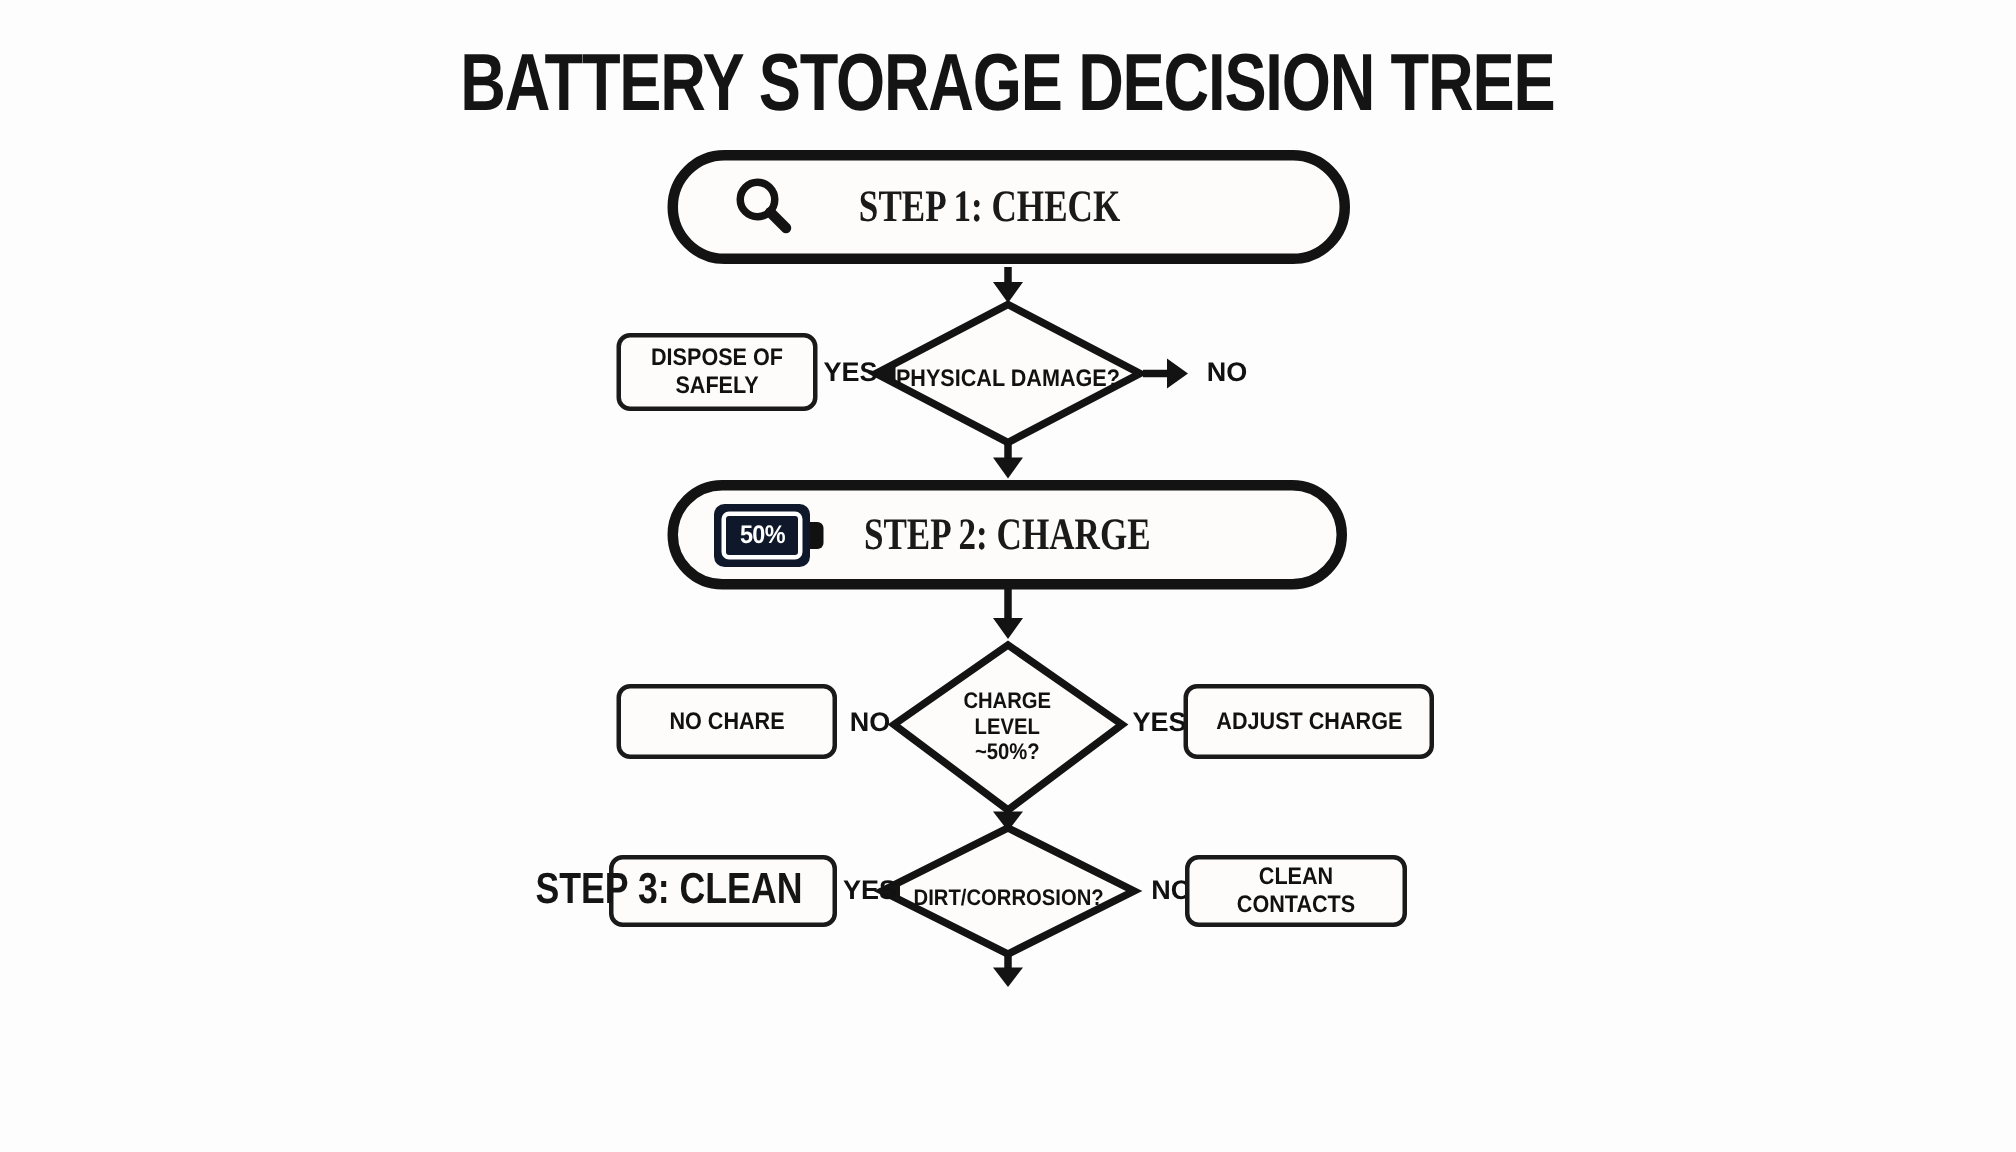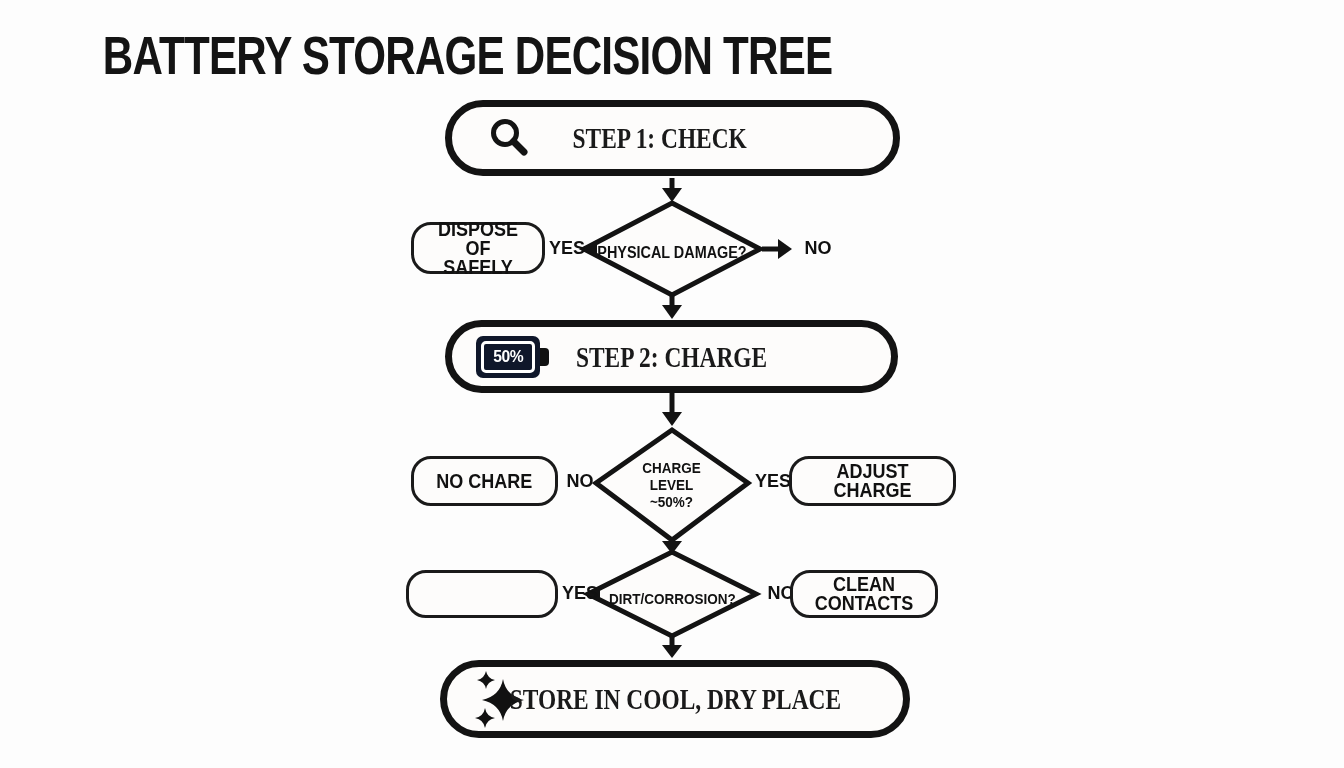--- a/index.html
+++ b/index.html
@@ -7,41 +7,41 @@
     width:1344px;height:768px;overflow:hidden;
     background:#fdfdfd;color:#111;
     font-family:"Liberation Sans",sans-serif;font-weight:700;
   }
   .canvas{position:relative;width:1344px;height:768px;}
   .abs{position:absolute;}
   .cond{display:inline-block;transform:scaleX(0.78);transform-origin:center center;white-space:nowrap;}
   .cond-sm{display:inline-block;transform:scaleX(0.9);transform-origin:center center;}
   
   .title{
-    top:24px;left:0;width:1344px;
+    top:24px;left:0;width:1344px;text-align:center;
     font-size:54px;letter-spacing:-1px;color:#141414;
   }
   
   .flow-svg{top:0;left:0;}
   
   .pill{
     border:7px solid #131313;border-radius:42px;background:#fdfcfb;
     display:flex;align-items:center;justify-content:center;
     box-sizing:border-box;
   }
   .pill-label{font-size:30px;color:#1a1a1a;font-family:Liberation Serif, serif;}
   #pill-step1{left:445px;top:100px;width:455px;height:76px;}
   #pill-step1 .pill-label{padding-right:26px;}
   #pill-step2{left:445px;top:320px;width:453px;height:73px;}
   #pill-final{left:440px;top:660px;width:470px;height:78px;}
   
   .box{
-    border:3px solid #1a1a1a;border-radius:20px;background:#fdfcfb;
+    border:3px solid #1a1a1a;border-radius:9px;background:#fdfcfb;
     display:flex;align-items:center;justify-content:center;text-align:center;
-    box-sizing:border-box;font-size:20px;line-height:19px;
+    box-sizing:border-box;font-size:16px;line-height:19px;
   }
   #box-dispose{left:411px;top:222px;width:134px;height:52px;padding:0 14px;}
   #box-nochare{left:411px;top:456px;width:147px;height:50px;}
   #box-adjust{left:789px;top:456px;width:167px;height:50px;}
   #box-step3{left:406px;top:570px;width:152px;height:48px;}
   #box-clean{left:790px;top:570px;width:148px;height:48px;}
   
   .dtext{display:flex;align-items:flex-end;justify-content:center;text-align:center;}
   #d1-text{left:586px;top:236px;width:172px;height:26px;font-size:16px;}
   #d2-text{left:600px;top:456px;width:144px;height:54px;font-size:15px;line-height:17px;}
@@ -148,31 +148,26 @@
       <span style="display:block">LEVEL</span>
       <span style="display:block">~50%?</span>
     </span>
   </div>
   <div class="abs branch-label" id="lbl-yes2">YES</div>
   <div class="abs box" id="box-adjust">
     <span class="cond-sm">ADJUST CHARGE</span>
   </div>
 
   <div class="abs box" id="box-step3"></div>
+  <div class="abs" id="step3-label">
+    <span class="cond">STEP 3: CLEAN</span>
+  </div>
   <div class="abs branch-label" id="lbl-yes3">YES</div>
   <div class="abs dtext" id="d3-text">
     <span class="cond-sm">DIRT/CORROSION?</span>
   </div>
   <div class="abs branch-label" id="lbl-no3">NO</div>
   <div class="abs box" id="box-clean">
     <span class="cond-sm">CLEAN CONTACTS</span>
   </div>
 
-  <div class="abs pill" id="pill-final">
-    <svg class="sparkles-icon" width="56" height="66" viewBox="0 0 56 66">
-      <path fill="#111" d="M30,13 Q33,30 51,34 Q33,38 30,55 Q27,38 9,34 Q27,30 30,13 Z"></path>
-      <path fill="#111" d="M13,5 Q14.5,12.5 22,14 Q14.5,15.5 13,23 Q11.5,15.5 4,14 Q11.5,12.5 13,5 Z"></path>
-      <path fill="#111" d="M12,42 Q13.5,50.5 22,52 Q13.5,53.5 12,62 Q10.5,53.5 2,52 Q10.5,50.5 12,42 Z"></path>
-    </svg>
-    <span class="pill-label"><span class="cond">STORE IN COOL, DRY PLACE</span></span>
-  </div>
 
 </div>
 
 </body></html>

